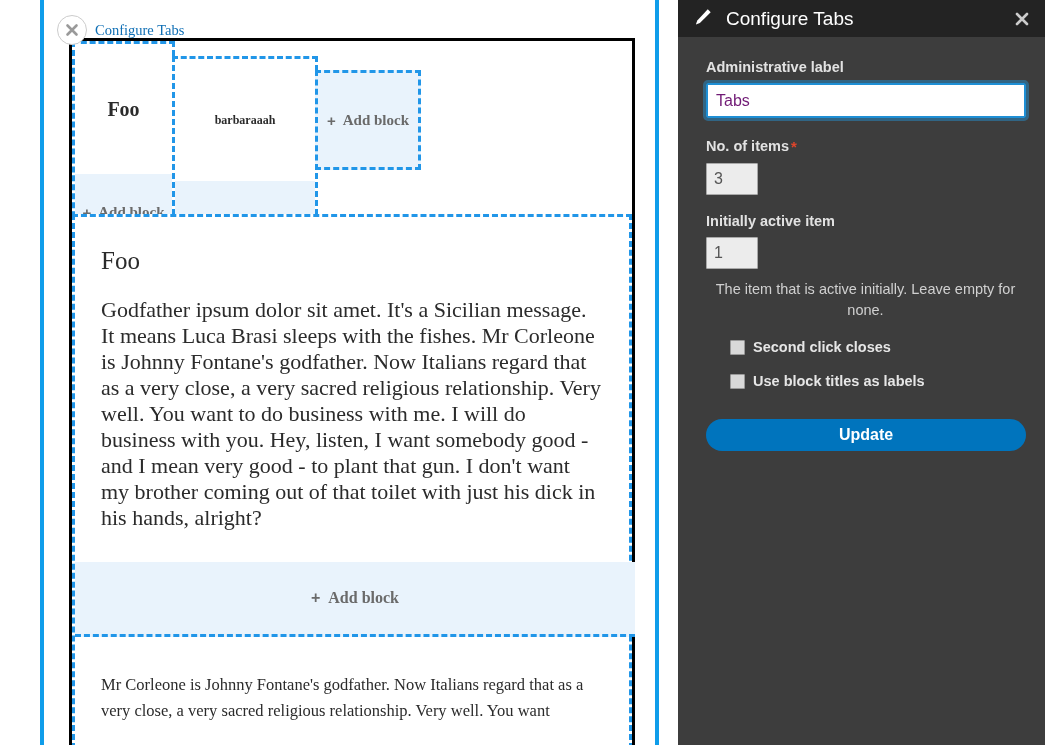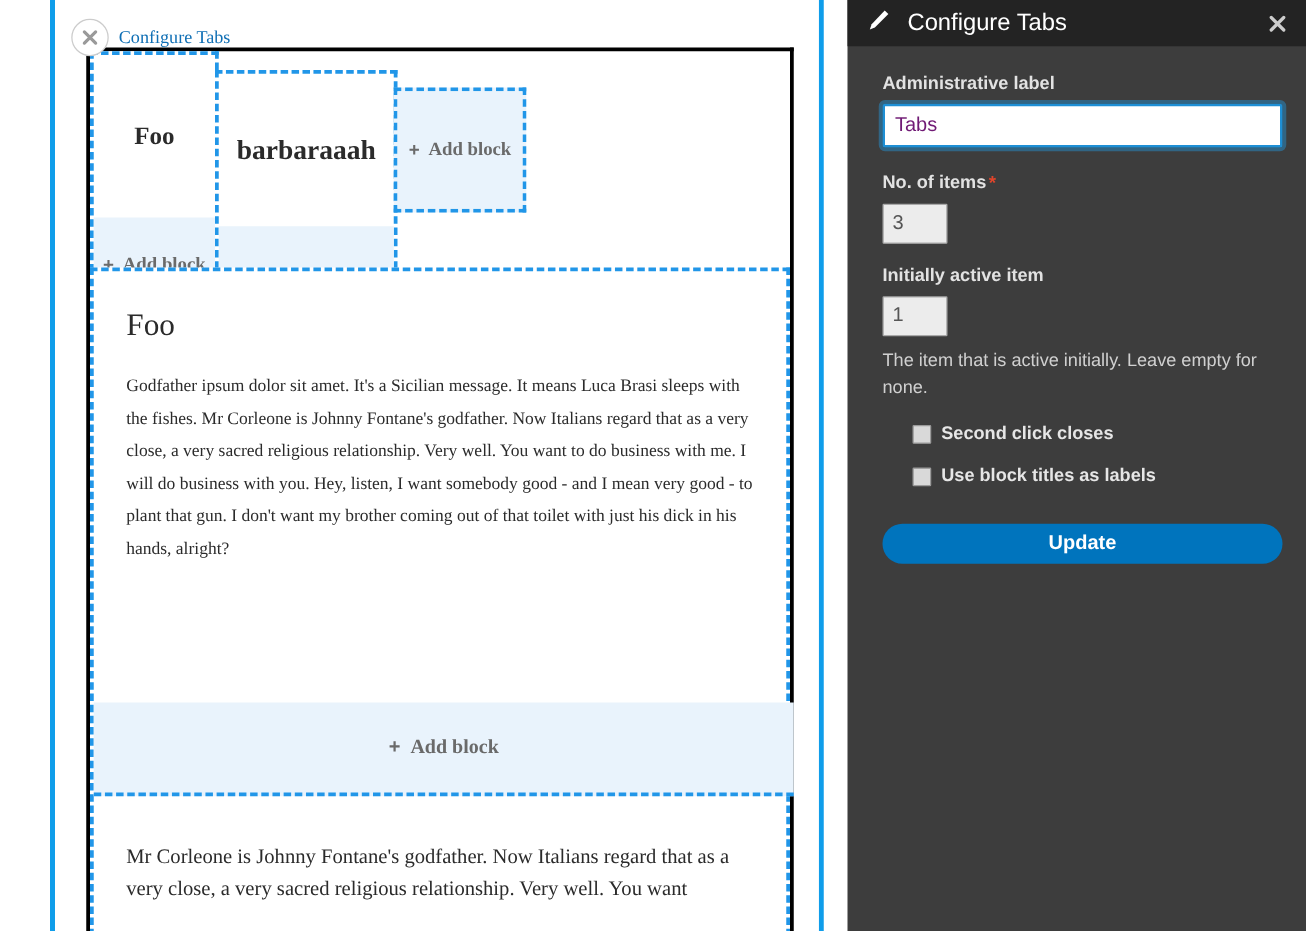--- a/index.html
+++ b/index.html
@@ -104,21 +104,21 @@
   .tab1 {
     left: 0px; top: 0px; width: 103px; height: 212px;
   }
   .tab1 .tab-label { height: 130px; font-size: 20px; }
   .tab1 .addblock  { height: 79px; font-size: 15px; }
 
   
   .tab2 {
     left: 100px; top: 15px; width: 146px; height: 213px;
   }
-  .tab2 .tab-label { height: 122px; font-size: 22px; }
+  .tab2 .tab-label { height: 122px; font-size: 12px; }
   .tab2 .addblock  { height: 88px; font-size: 15px; }
 
   
   .tab3 {
     left: 243px; top: 29px; width: 106px; height: 100px;
     background: #e9f3fc;
   }
   .tab3 .addblock { height: 100%; font-size: 15px; }
 
   
@@ -134,21 +134,21 @@
   }
   .content-inner h2 {
     margin: 0 0 22px 0;
     font-size: 25px;
     font-weight: normal;
     color: #2b2b2b;
     font-family: "Liberation Serif", serif;
   }
   .content-inner p {
     margin: 0;
-    font-size: 14px;
+    font-size: 22px;
     line-height: 26px;
     color: #2b2b2b;
   }
 
   .content-addblock {
     position: absolute; top: 345px; left: 0px;
     width: 560px; height: 75px;
     background: #e9f3fc;
     border-bottom: 3px dashed #2196e8;
     display: flex; align-items: center; justify-content: center;
@@ -229,20 +229,21 @@
     color: #555555;
     padding: 0 7px;
     font-family: "Liberation Sans", sans-serif;
   }
 
   .help-text {
     color: #d0d0d0;
     font-size: 14.5px;
     line-height: 21px;
     margin: 10px 0 0 0;
+    text-align: center;
   }
 
   .chk-row {
     display: flex; align-items: center; gap: 8px;
     margin-top: 18px;
     padding-left: 24px;
   }
   .chk-box {
     width: 15px; height: 15px;
     background: #d9d9d9;

